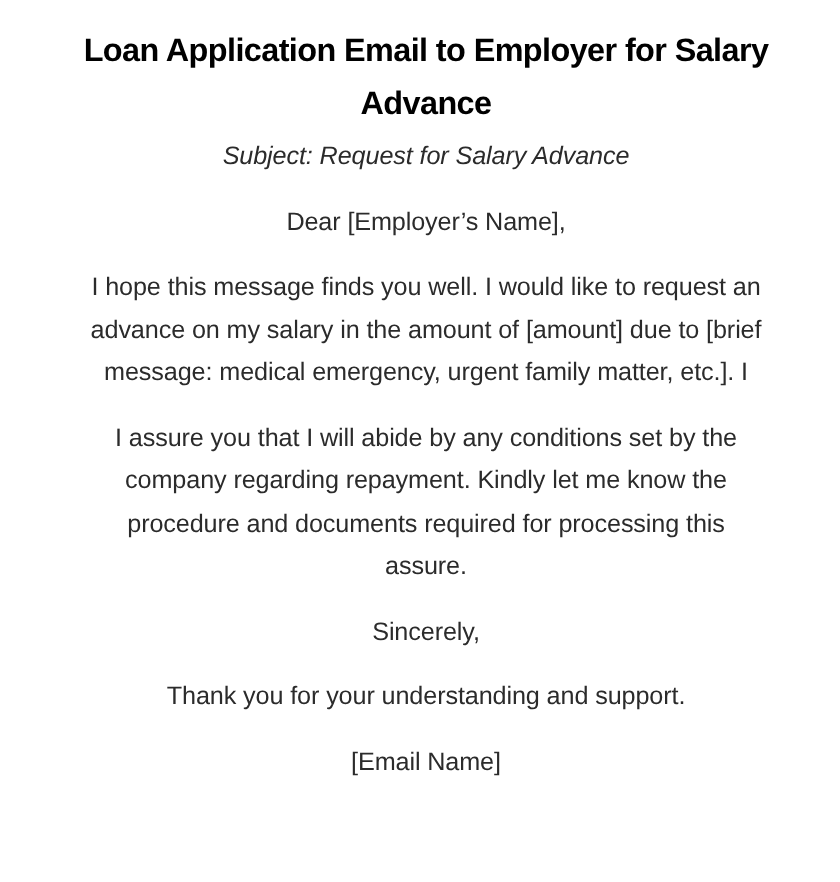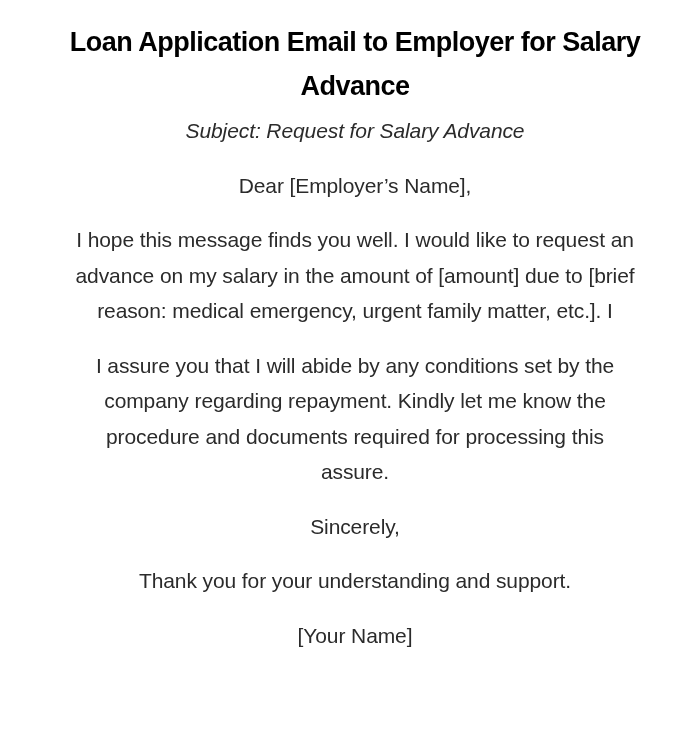--- a/index.html
+++ b/index.html
@@ -54,31 +54,31 @@
   <div class="article-body">
     <p>
         <span class="line">Subject: Request for Salary Advance</span>
       </p>
     <p>
         <span class="line">Dear [Employer’s Name],</span>
       </p>
     <p>
         <span class="line">I hope this message finds you well. I would like to request an</span>
         <span class="line">advance on my salary in the amount of [amount] due to [brief</span>
-        <span class="line">reason: medical emergency, urgent family matter, etc.]. I</span>
+        <span class="line">message: medical emergency, urgent family matter, etc.]. I</span>
       </p>
     <p>
         <span class="line">I assure you that I will abide by any conditions set by the</span>
         <span class="line">company regarding repayment. Kindly let me know the</span>
         <span class="line">procedure and documents required for processing this</span>
         <span class="line">assure.</span>
       </p>
     <p>
         <span class="line">Sincerely,</span>
       </p>
     <p>
         <span class="line">Thank you for your understanding and support.</span>
       </p>
     <p>
-        <span class="line">[Your Name]</span>
+        <span class="line">[Email Name]</span>
       </p>
   </div>
 </main>
 
 </body></html>

